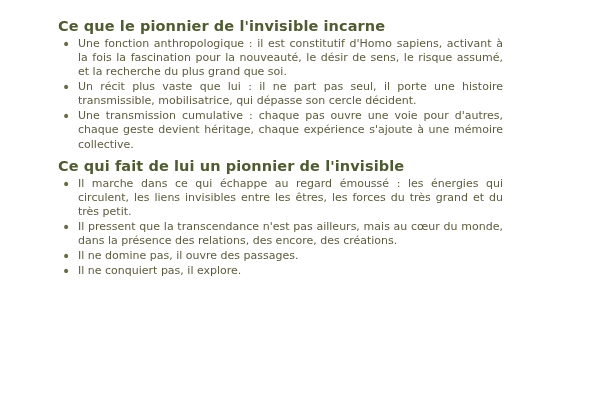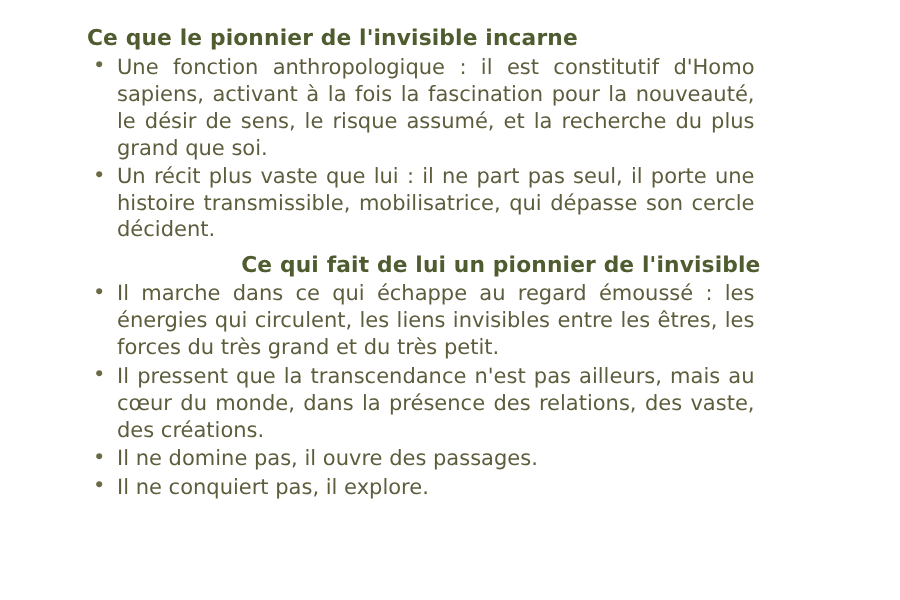--- a/index.html
+++ b/index.html
@@ -23,32 +23,31 @@
   .section-heading {
     font-family: "DejaVu Sans", sans-serif;
     font-size: 14.5px;
     font-weight: bold;
     color: #4f5c2f;
     margin: 0 0 3px 0;
     letter-spacing: 0.1px;
   }
   .section-heading.second {
     margin-top: 6px;
-    text-align: right;
   }
   ul.bullets {
     list-style: none;
     margin: 0;
     padding: 0;
   }
   ul.bullets > li {
     position: relative;
     padding-left: 20px;
     margin: 0 0 1px 0;
-    font-size: 14px;
+    font-size: 11px;
     line-height: 1.28;
     color: #5d5c3c;
     text-align: justify;
     padding-right: 4px;
   }
   ul.bullets > li::before {
     content: "\2022";
     position: absolute;
     left: 4px;
     top: -1px;
@@ -67,24 +66,25 @@
 </head>
 <body>
 
 <div class="page">
 
   <h2 class="section-heading">Ce que le pionnier de l'invisible incarne</h2>
 
   <ul class="bullets sec1">
     <li><span>Une fonction anthropologique : il est constitutif d'Homo sapiens, activant à la fois la fascination pour la nouveauté, le désir de sens, le risque assumé, et la recherche du plus grand que soi.</span></li>
     <li><span>Un récit plus vaste que lui : il ne part pas seul, il porte une histoire transmissible, mobilisatrice, qui dépasse son cercle décident.</span></li>
+    <li><span>Une transmission cumulative : chaque pas ouvre une voie pour d'autres, chaque geste devient héritage, chaque expérience s'ajoute à une mémoire collective.</span></li>
   </ul>
 
   <h2 class="section-heading second">Ce qui fait de lui un pionnier de l'invisible</h2>
 
   <ul class="bullets sec2">
     <li><span>Il marche dans ce qui échappe au regard émoussé : les énergies qui circulent, les liens invisibles entre les êtres, les forces du très grand et du très petit.</span></li>
-    <li><span>Il pressent que la transcendance n'est pas ailleurs, mais au cœur du monde, dans la présence des relations, des vaste, des créations.</span></li>
+    <li><span>Il pressent que la transcendance n'est pas ailleurs, mais au cœur du monde, dans la présence des relations, des encore, des créations.</span></li>
     <li><span>Il ne domine pas, il ouvre des passages.</span></li>
     <li><span>Il ne conquiert pas, il explore.</span></li>
   </ul>
 
 </div>
 
 </body></html>

